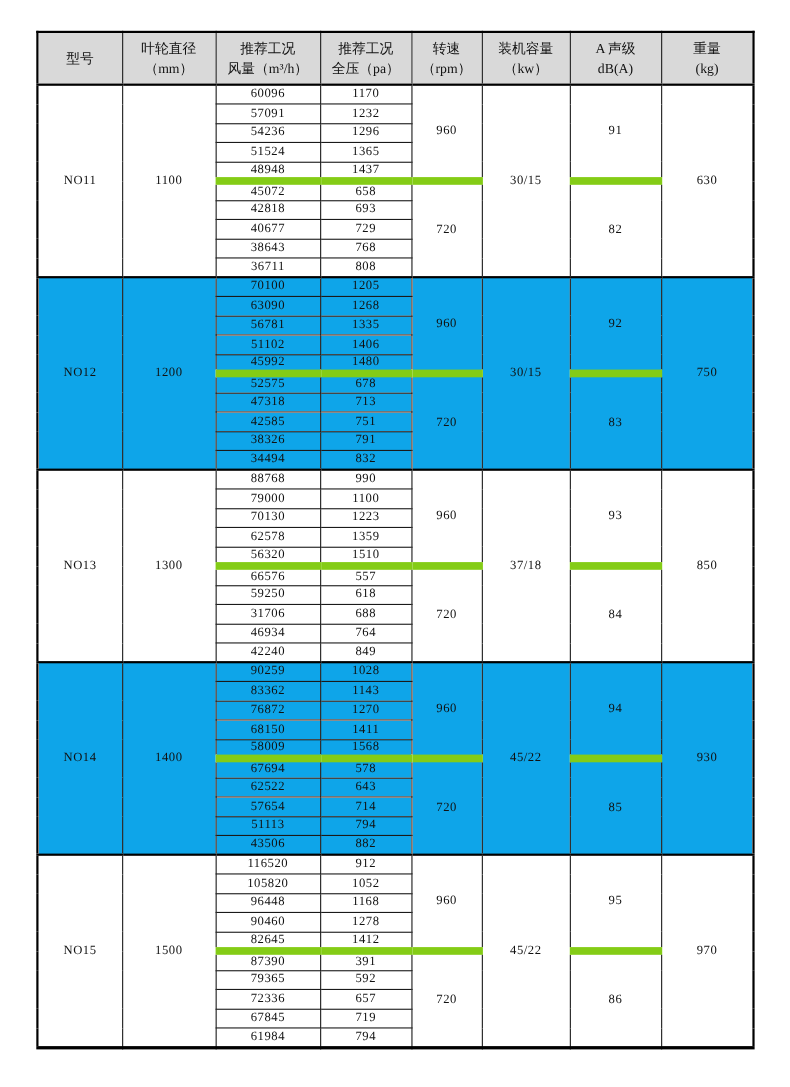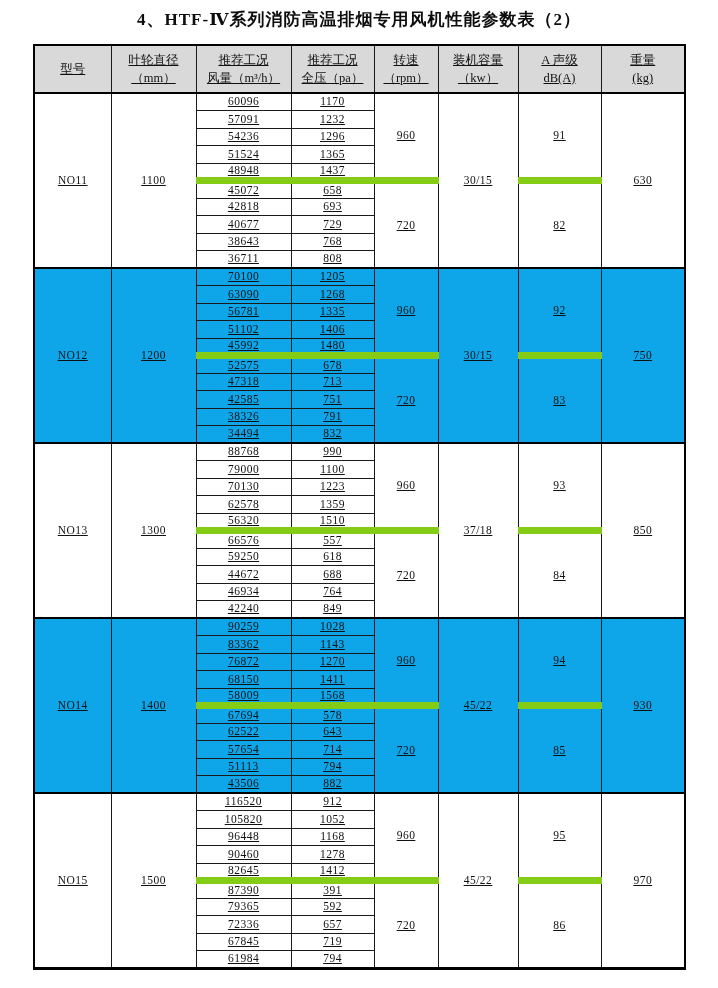--- a/index.html
+++ b/index.html
@@ -22,28 +22,27 @@
     width: 100%;
     margin: 0;
     text-align: center;
     font-size: 17px;
     font-weight: bold;
     letter-spacing: 1px;
     color: #0d0d0d;
   }
   table.params {
     position: absolute;
-    top: 44px;
+    top: 28px;
     left: 33px;
     width: 651px;
     border-collapse: collapse;
     table-layout: fixed;
     border: 2px solid #000000;
     border-bottom-width: 3px;
-    text-decoration: underline;
   }
   table.params th, table.params td {
     border: 1px solid #1a1a1a;
     padding: 0;
     text-align: center;
     vertical-align: middle;
     overflow: hidden;
   }
   thead tr { height: 48px; }
   thead th {
@@ -65,21 +64,20 @@
     border-right: 2px solid #000000;
   }
   tr.sec-top > td { border-top: 2px solid #000000; margin-left: 41px; }
   tr.group-top > td { border-top: 7px solid #84cc16; }
   tr.shaded > td { background: #0ea5e9; }
 </style>
 </head>
 <body>
 
 <div class="page">
-  <h1 class="title">4、HTF-Ⅳ系列消防高温排烟专用风机性能参数表（2）</h1>
 
   <table class="params">
     <colgroup>
       <col style="width:77px">
         <col style="width:85px">
         <col style="width:95px">
         <col style="width:83px">
       <col style="width:64px">
         <col style="width:80px">
         <col style="width:83px">
@@ -231,21 +229,21 @@
           <td class="heavy">66576</td>
           <td class="heavy">557</td>
           <td rowspan="5">720</td>
           <td rowspan="5">84</td>
         </tr>
         <tr class="">
           <td class="heavy">59250</td>
           <td class="heavy">618</td>
         </tr>
         <tr class="">
-          <td class="heavy">44672</td>
+          <td class="heavy">31706</td>
           <td class="heavy">688</td>
         </tr>
         <tr class="">
           <td class="heavy">46934</td>
           <td class="heavy">764</td>
         </tr>
         <tr class="">
           <td class="heavy">42240</td>
           <td class="heavy">849</td>
         </tr>

